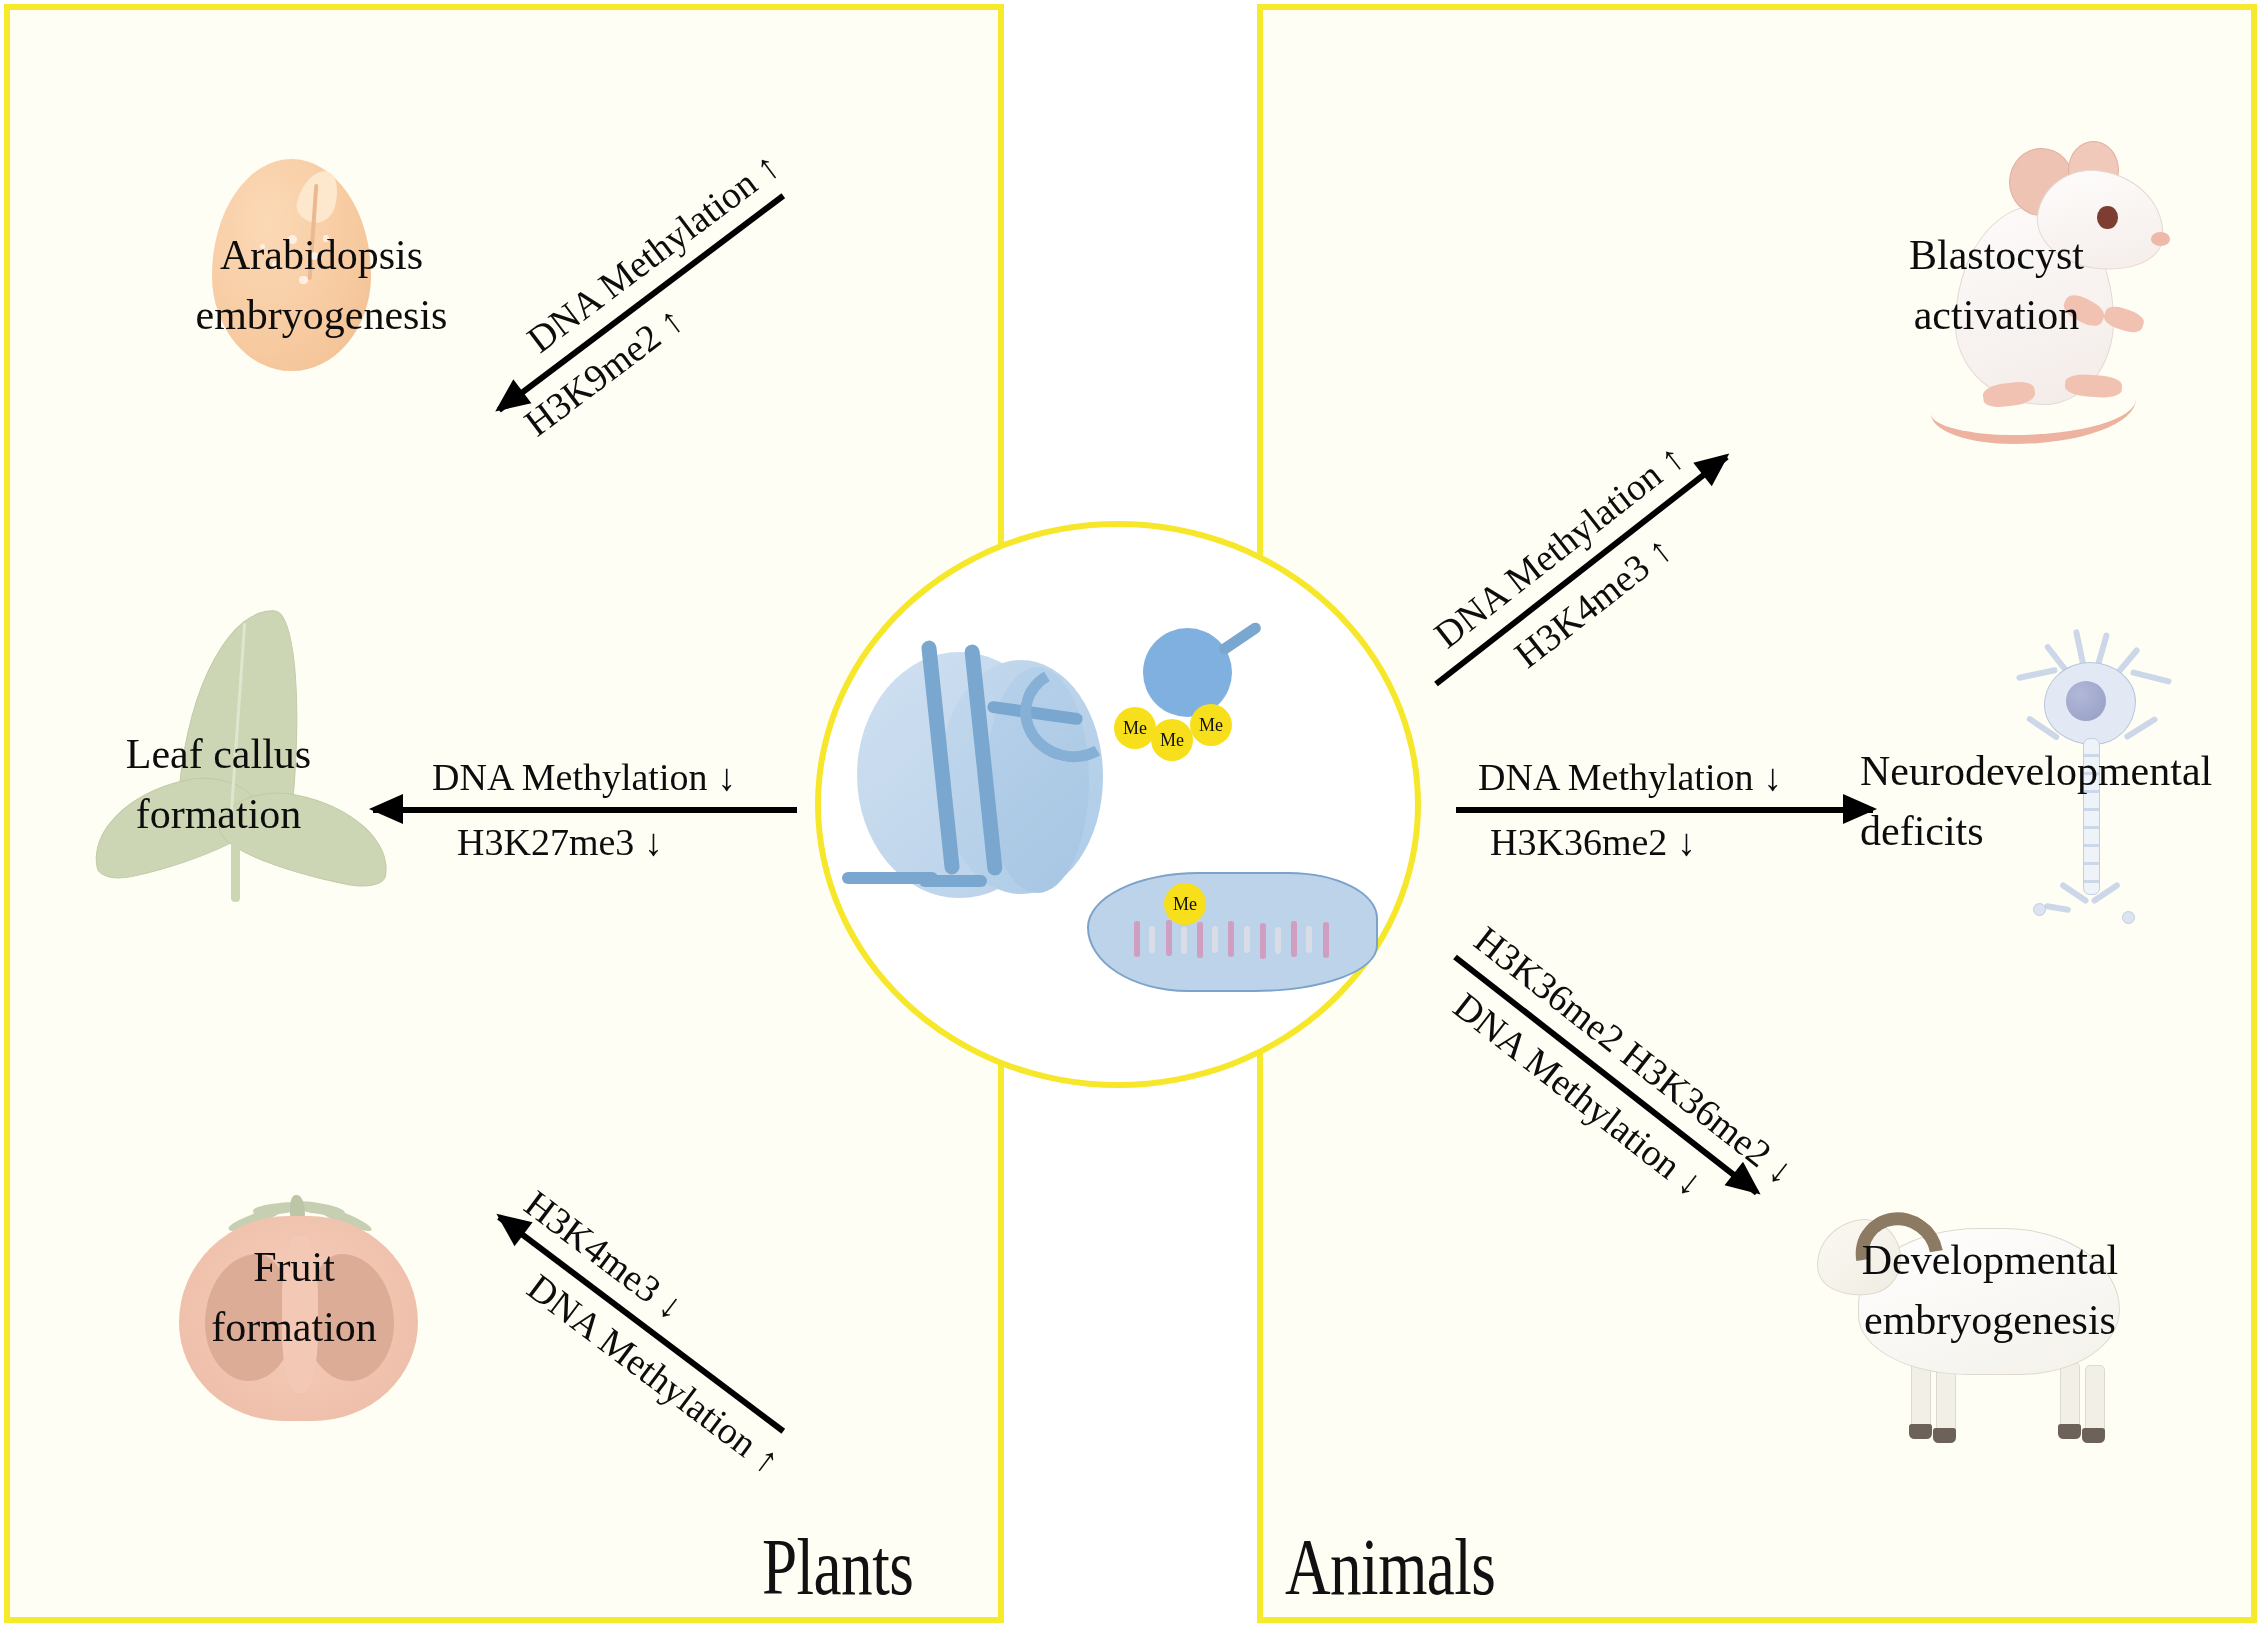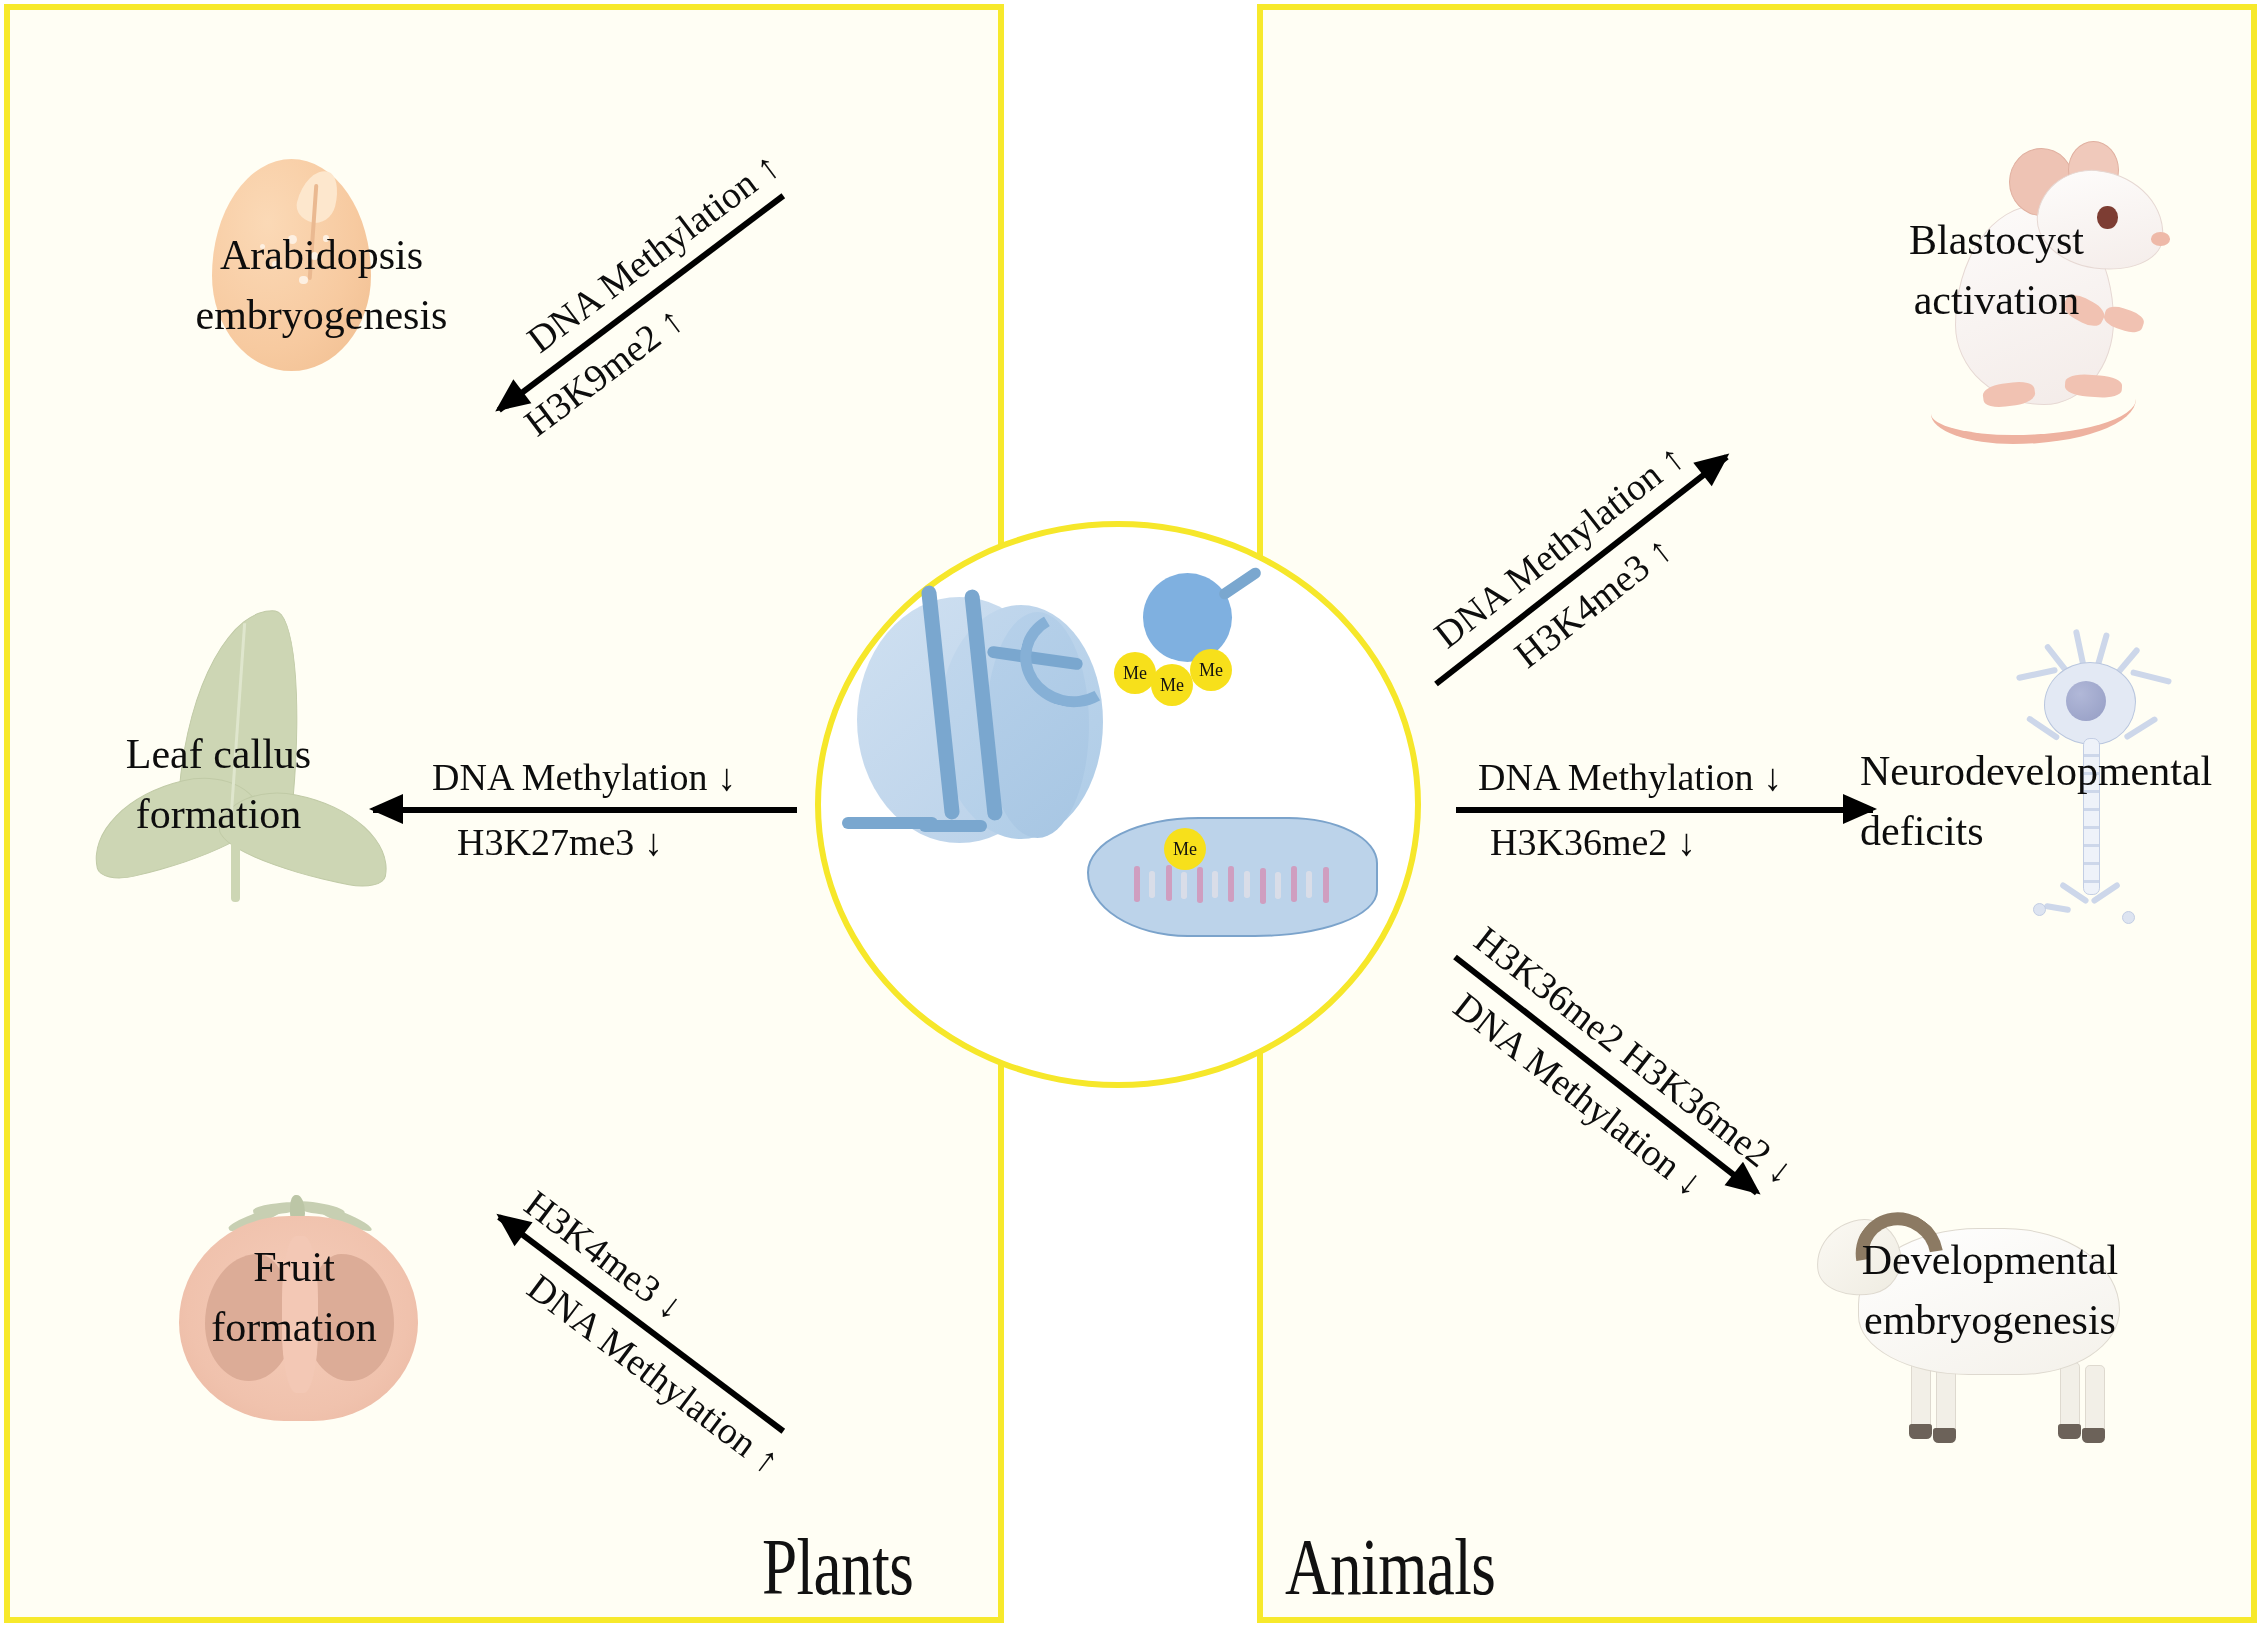--- a/index.html
+++ b/index.html
@@ -122,21 +122,21 @@
      background:linear-gradient(150deg,#fbf9f3,#efece2);border:0.7px solid #ded9cf;
      border-radius:58% 42% 40% 60%/58% 52% 48% 42%;transform:rotate(-10deg);}
   #sheep .horn{position:absolute;left:53px;top:12.3px;width:63px;height:59px;
      border:13.7px solid #8c7a63;border-radius:50%;border-right-color:transparent;
      border-bottom-color:transparent;transform:rotate(36deg);}
   #sheep .lg{position:absolute;width:18px;height:66px;background:#f2efe7;
      border:0.7px solid #ded9cf;border-radius:4.8px;}
   #sheep .hoof{position:absolute;width:23px;height:15px;background:#6c6259;border-radius:2.7px 2.7px 5.5px 5.5px;}
 
   
-  #nuc-art{position:absolute;left:815px;top:496px;width:594px;height:555px;z-index:7;}
+  #nuc-art{position:absolute;left:815px;top:551px;width:594px;height:555px;z-index:7;}
   #nuc-art .disc{position:absolute;background:#c3d7ec;border-radius:50%;}
   #nuc-art .d-back{left:42px;top:101px;width:205px;height:246px;
      background:linear-gradient(140deg,#cfe0f1,#b9d1e9);border-radius:50%/50%;}
   #nuc-art .d-mid{left:124px;top:109px;width:164px;height:234px;
      background:linear-gradient(140deg,#c3d8ed,#aecce7);border-radius:50%/50%;}
   #nuc-art .d-front{left:171px;top:116px;width:103px;height:226px;
      background:linear-gradient(140deg,#b7d1ea,#a7c6e3);border-radius:50%/50%;}
   #nuc-art .wrap{position:absolute;background:#7aa7cf;border-radius:15px;}
   #nuc-art .tail-h{position:absolute;border:11px solid #86b0d6;border-radius:50%;
      border-top-color:transparent;border-right-color:transparent;}
@@ -320,19 +320,19 @@
   <div class="lbl top" style="left:5.5px">H3K36me2 H3K36me2 ↓</div>
 </div>
 
 <div class="node-label" style="left:171px;top:226px;width:301px">Arabidopsis
 embryogenesis</div>
 <div class="node-label" style="left:75px;top:725px;width:287px">Leaf callus
 formation</div>
 <div class="node-label" style="left:181px;top:1238px;width:226px">Fruit
 formation</div>
 
-<div class="node-label" style="left:1839px;top:211px;width:315px">Blastocyst
+<div class="node-label" style="left:1839px;top:226px;width:315px">Blastocyst
 activation</div>
 <div class="node-label" style="left:1860px;top:742px;width:403px;text-align:left">Neurodevelopmental
 deficits</div>
 <div class="node-label" style="left:1812px;top:1231px;width:356px">Developmental
 embryogenesis</div>
 
 
 </body></html>

